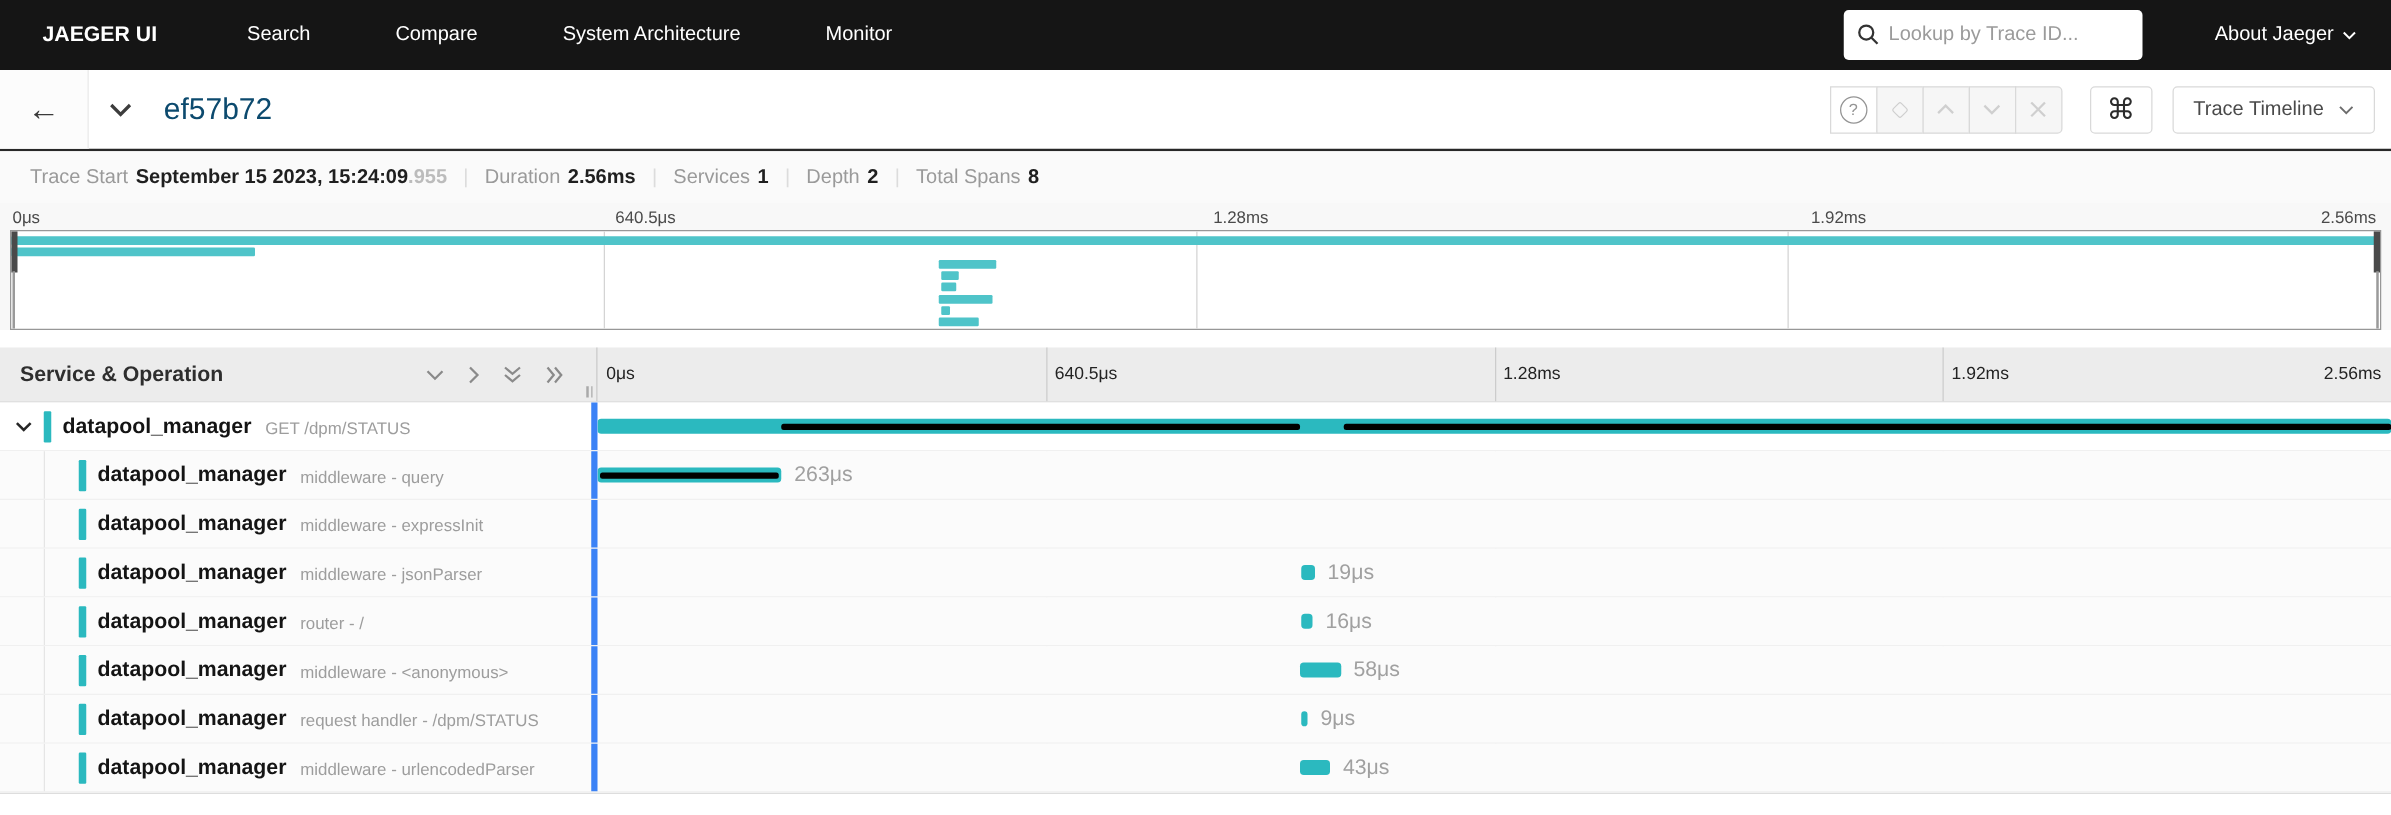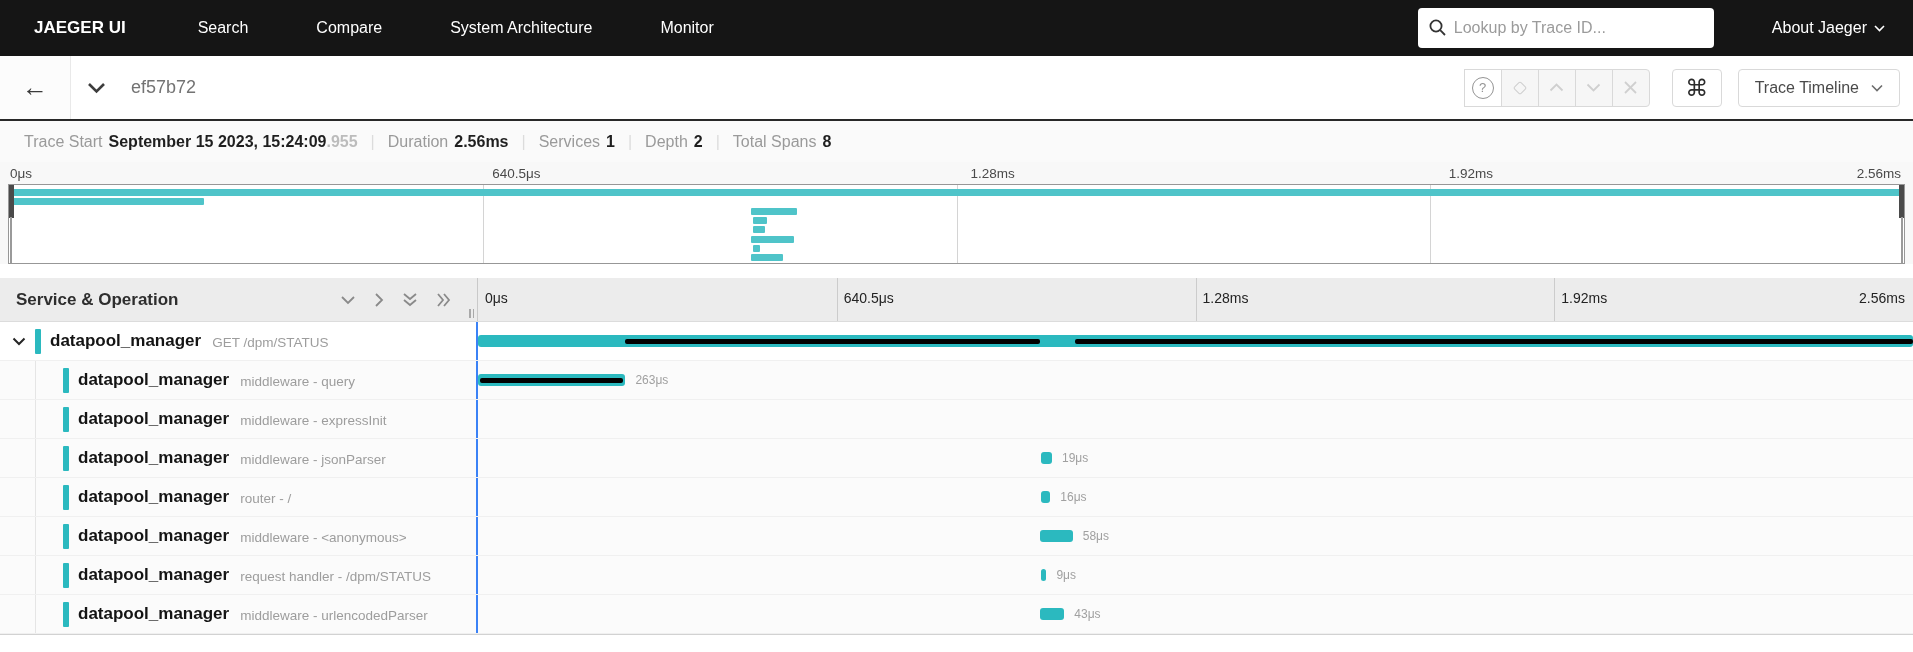--- a/index.html
+++ b/index.html
@@ -4,35 +4,35 @@
 <style>
   * { box-sizing: border-box; margin: 0; padding: 0; }
   html,body { width: 1913px; height: 652px; overflow: hidden; background:#fff;
     font-family: "Liberation Sans", "DejaVu Sans", sans-serif; }
 
   
   .navbar { height:56px; background:#151515; display:flex; align-items:center; padding:0 28px 0 34px; }
   .brand { color:#fff; font-weight:bold; font-size:17px; margin-right:72px; white-space:nowrap; }
   .nav-links { display:flex; gap:68px; align-items:center; }
   .nav-link { color:#ffffff; font-size:16px; cursor:pointer; white-space:nowrap; }
-  .nav-search { margin-left:auto; position:relative; width:296px; height:40px; }
+  .nav-search { margin-left:auto; position:relative; width:239px; height:40px; }
   .nav-search input { width:100%; height:100%; border:none; border-radius:4px; padding:0 10px 0 36px;
     font-size:16px; color:#333; outline:none; font-family:inherit; }
   .nav-search input::placeholder { color:#9b9b9b; }
   .nav-search .mag { position:absolute; left:10px; top:10px; }
   .about { color:#fff; font-size:16px; margin-left:58px; display:flex; align-items:center; gap:7px; cursor:pointer; white-space:nowrap; }
 
   
   .trace-header { height:65px; background:#fff; border-bottom:2px solid #282828; display:flex; align-items:stretch; }
   .back-btn { width:71px; display:flex; align-items:center; justify-content:center; border-right:1px solid #e9e9e9;
     background:#fcfcfc; cursor:pointer; font-size:26px; color:#3a3a3a; }
   .title-wrap { display:flex; align-items:center; padding-left:16px; min-width:0; }
   .collapse-caret { margin-right:12px; cursor:pointer; display:flex; }
   .trace-title { font-size:26px; font-weight:bold; color:#202020; white-space:nowrap; }
-  .trace-id { font-size:18px; color:#737373; margin-left:13px; font-weight:normal; }
+  .trace-id { font-size:24px; color:#0c4a6e; margin-left:13px; font-weight:normal; }
   .header-tools { margin-left:auto; margin-right:13px; display:flex; align-items:center; }
   .find-group { display:flex; align-items:center; height:38px; }
   .find-input { width:424px; height:38px; border:1px solid #d9d9d9; border-radius:4px 0 0 4px; padding:0 12px;
     font-size:15px; color:#444; outline:none; font-family:inherit; }
   .find-input::placeholder { color:#bfbfbf; }
   .tool-cell { width:38px; height:38px; border:1px solid #d9d9d9; margin-left:-1px; display:flex; align-items:center;
     justify-content:center; background:#fff; cursor:pointer; }
   .tool-cell.disabled { background:#f6f6f6; cursor:default; }
   .tool-cell.last { border-radius:0 4px 4px 0; }
   .help-circle { width:22px; height:22px; border:1.5px solid #949494; border-radius:50%; color:#949494;
@@ -76,32 +76,32 @@
   .grip-marks { position:absolute; right:3px; bottom:3px; display:flex; gap:2px; cursor:col-resize; }
   .grip-marks i { display:block; width:1.5px; height:9px; background:#a9a9a9; }
   .tbl-header-right { flex:1; position:relative; }
   .th-tick { position:absolute; top:12px; font-size:14px; color:#232323; }
   .th-grid { position:absolute; top:0; bottom:0; width:1px; background:#cccccc; }
 
   .rows-wrap { position:relative; border-bottom:1px solid #d2d2d2; }
   .rows-grid { position:absolute; top:0; bottom:0; width:1px; background:#e9e9e9; z-index:0; }
   .span-row { height:39px; display:flex; border-bottom:1px solid #f0f0f0; position:relative; background:#fff; }
   .span-row.child { background:#fbfbfb; }
-  .row-left { width:478px; display:flex; align-items:center; border-right:2px solid #3b82f6; position:relative; cursor:pointer; }
+  .row-left { width:478px; display:flex; align-items:center; border-right:5px solid #3b82f6; position:relative; cursor:pointer; }
   .indent-guide { position:absolute; left:35px; top:0; bottom:0; width:1px; background:#e5e5e5; }
   .row-caret { margin-left:12px; display:flex; }
   .svc-bar { width:6px; height:25px; border-radius:1px; flex:none; }
   .svc-bar.root { margin-left:9px; }
   .svc-bar.child-pos { margin-left:63px; }
   .svc-name { font-size:17px; font-weight:600; color:#141414; margin-left:9px; white-space:nowrap; }
   .op-name { font-size:13.5px; color:#9d9d9d; margin-left:11px; white-space:nowrap; margin-top:2px; }
   .row-right { flex:1; position:relative; overflow:hidden; }
   .span-bar { position:absolute; top:13px; height:12px; border-radius:3px; z-index:1; cursor:pointer; }
   .crit-seg { position:absolute; top:17px; height:4.5px; background:#000; border-radius:2px; z-index:2; }
-  .dur-label { position:absolute; top:50%; transform:translateY(-50%); font-size:12px; color:#a0a0a0; z-index:1; white-space:nowrap; }
+  .dur-label { position:absolute; top:50%; transform:translateY(-50%); font-size:17px; color:#a0a0a0; z-index:1; white-space:nowrap; }
 </style>
 </head>
 <body>
 
 <div class="navbar">
   <div class="brand">JAEGER UI</div>
   <div class="nav-links">
       <div class="nav-link">Search</div>
       <div class="nav-link">Compare</div>
       <div class="nav-link">System Architecture</div>

